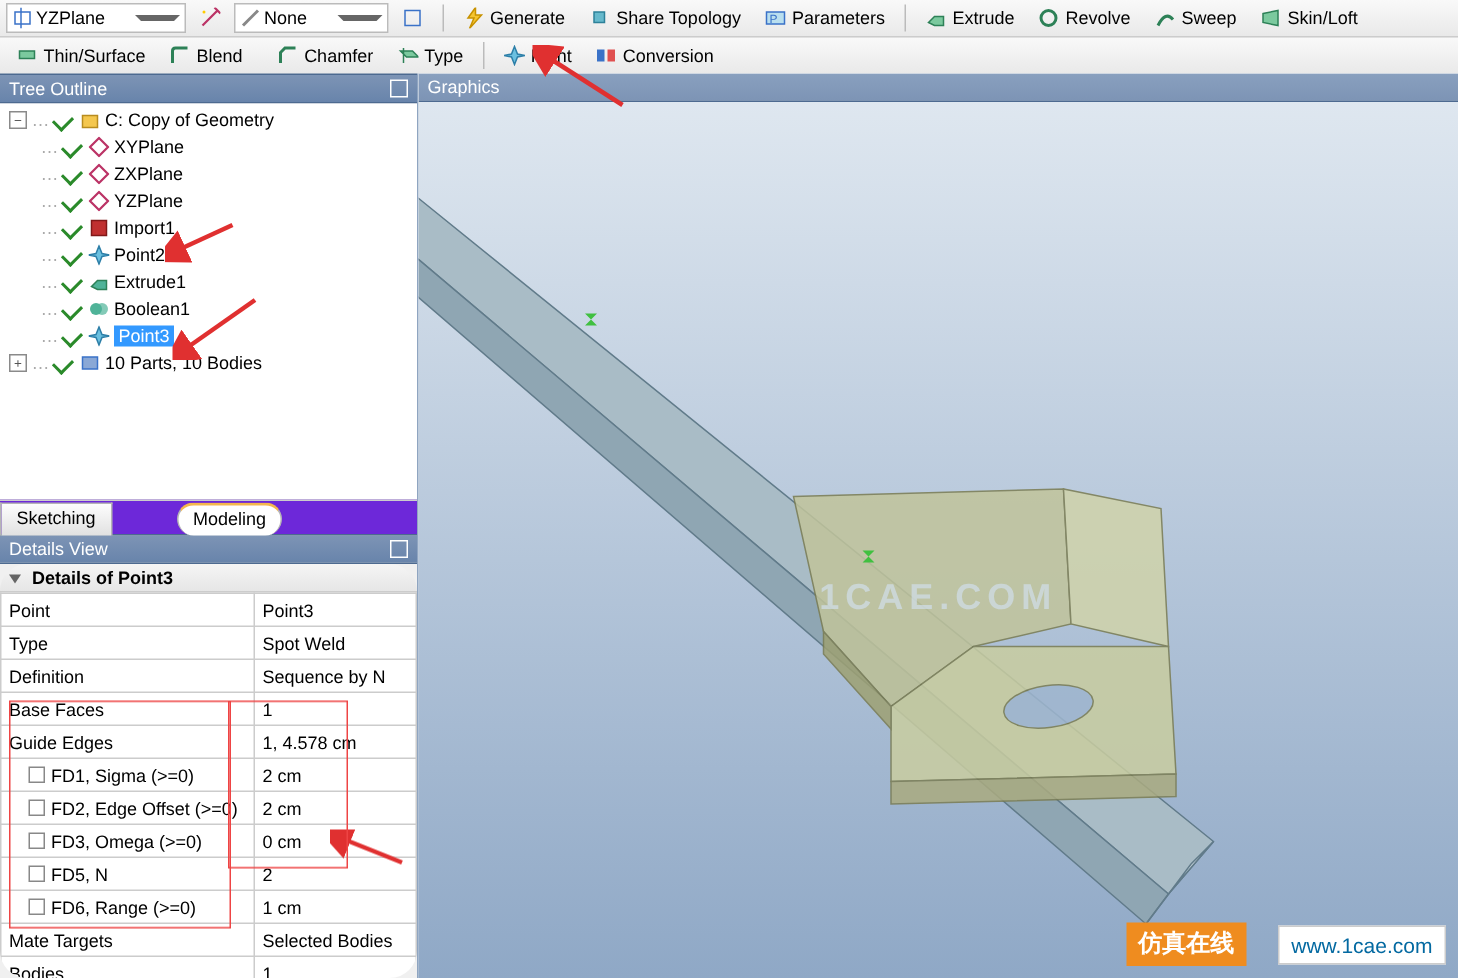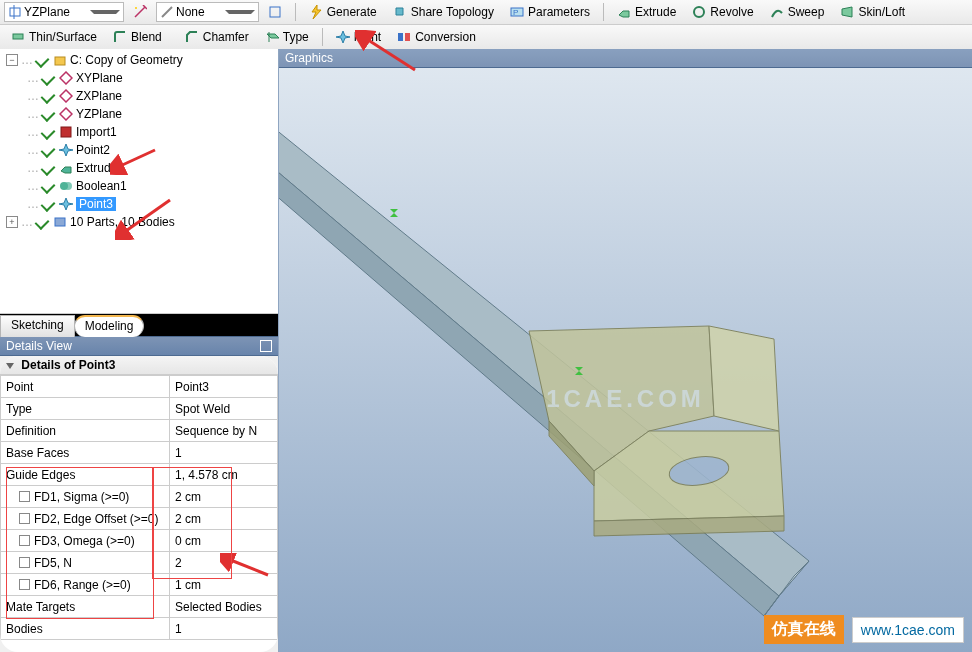--- a/index.html
+++ b/index.html
@@ -122,23 +122,24 @@
   width: 14px; height: 14px;
   display: inline-block;
 }
 .tree .selected {
   background: #3399ff;
   color: #fff;
   padding: 0 3px;
 }
 .tabstrip {
   display: flex;
-  background: #000000;
+  background: #6d28d9;
   border-top: 1px solid #ccc;
   height: 22px;
+  gap: 44px;
 }
 .tabstrip .tab {
   padding: 2px 10px;
   border: 1px solid #b5b5b5;
   border-bottom: none;
   background: linear-gradient(#fdfdfd, #e1e1e1);
   margin-right: -1px;
   position: relative;
   top: 1px;
 }
@@ -199,21 +200,21 @@
   font-weight: bold;
   letter-spacing: 4px;
   pointer-events: none;
   margin-top: 20px;
 }
 .wm2 {
   position: absolute;
   bottom: 8px;
   right: 8px;
   display: flex;
-  gap: 8px;
+  gap: 21px;
   align-items: center;
   margin-left: 28px;
 }
 .wm2 .box1 {
   background: #ef8c1f;
   color: #fff;
   padding: 4px 8px;
   font-size: 16px;
   font-weight: bold;
 }
@@ -354,20 +355,24 @@
         <rect x="1" y="3" width="5" height="8" fill="#3a72c8"></rect>
         <rect x="8" y="3" width="5" height="8" fill="#e05050"></rect>
       </svg>
     <span>Conversion</span>
   </div>
 </div>
 
 <div class="main-area">
 
   <div class="left-panel">
+    <div class="panelhdr">
+      <span>Tree Outline</span>
+      <span class="pin"></span>
+    </div>
     <div class="tree">
       <div class="node">
         <span class="toggle">−</span>
         <span class="dots">…</span>
         <span class="check"></span>
         <svg class="ticon">
             <rect x="2" y="4" width="10" height="8" fill="#f4c74e" stroke="#b88c1f"></rect>
           </svg>
         <span>C: Copy of Geometry</span>
       </div>

